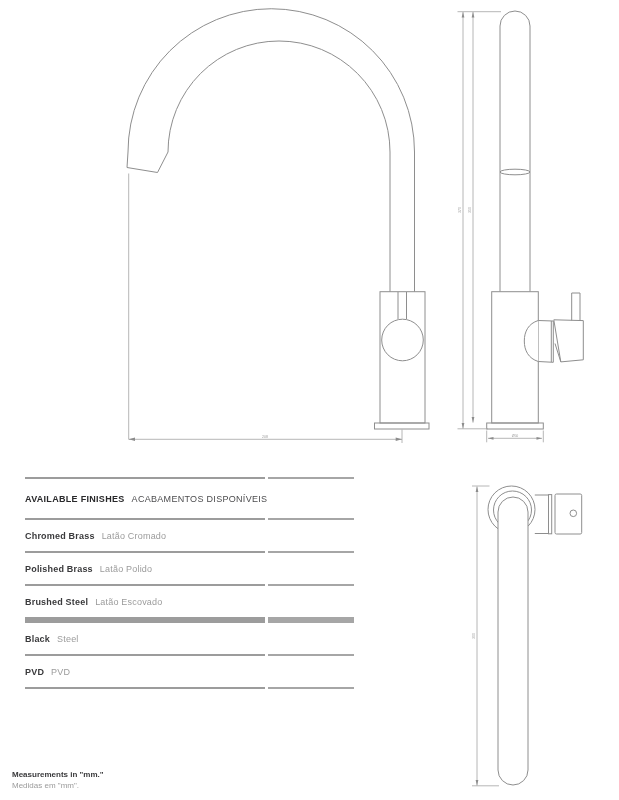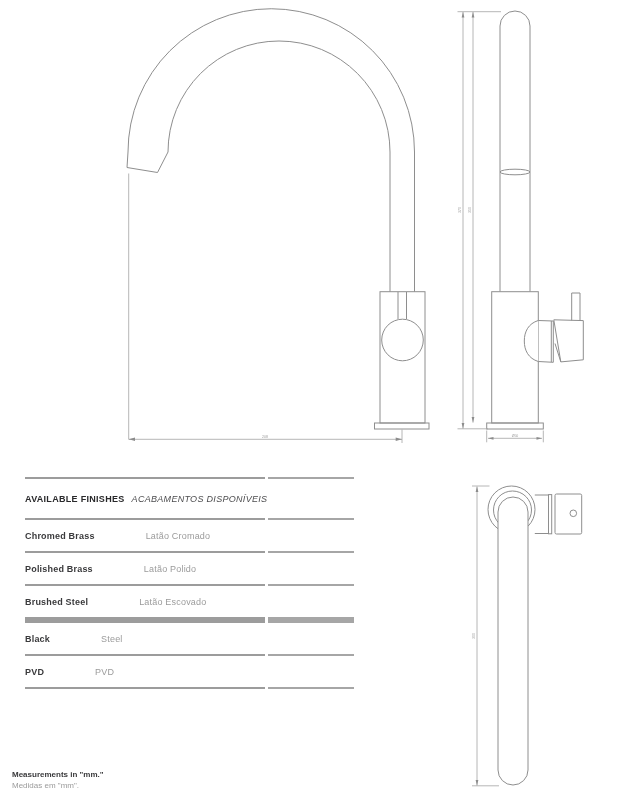--- a/index.html
+++ b/index.html
@@ -13,24 +13,24 @@
   .dim {stroke:#a3a3a3;fill:none;stroke-width:0.8;}
   .arr {fill:#8c8c8c;stroke:none;}
   .dimtxt{font-size:3.5px;fill:#9b9b9b;}
 
   
   .ftable{position:absolute;left:25px;top:477px;width:329px;}
   .rule{height:2px;background:linear-gradient(to right,#9c9c9c 0px,#9c9c9c 240px,
         rgba(255,255,255,0) 240px,rgba(255,255,255,0) 243px,#a6a6a6 243px,#a6a6a6 329px);}
   .fhead{height:39px;display:flex;align-items:center;gap:7px;text-align:right;}
   .fhead .en{font-size:9px;font-weight:bold;color:#29292b;letter-spacing:.3px;}
-  .fhead .pt{font-size:9px;color:#4c4c4e;letter-spacing:.3px;font-style:italic;}
+  .fhead .pt{font-size:9px;color:#4c4c4e;letter-spacing:.3px;}
   .frow{height:31px;display:flex;align-items:center;gap:7px;}
   .frow .en{font-size:9px;font-weight:bold;color:#3a3a3c;letter-spacing:.2px;}
-  .frow .pt{font-size:9px;color:#9b9b9b;letter-spacing:.2px;margin-left:44px;}
+  .frow .pt{font-size:9px;color:#9b9b9b;letter-spacing:.2px;}
 
   
   .foot{position:absolute;left:12px;top:769px;}
   .foot .l1{font-size:8px;font-weight:bold;color:#3a3a3c;line-height:11px;}
   .foot .l2{font-size:8px;color:#9b9b9b;line-height:11px;}
 </style>
 </head>
 <body>
 
 <div class="page">

